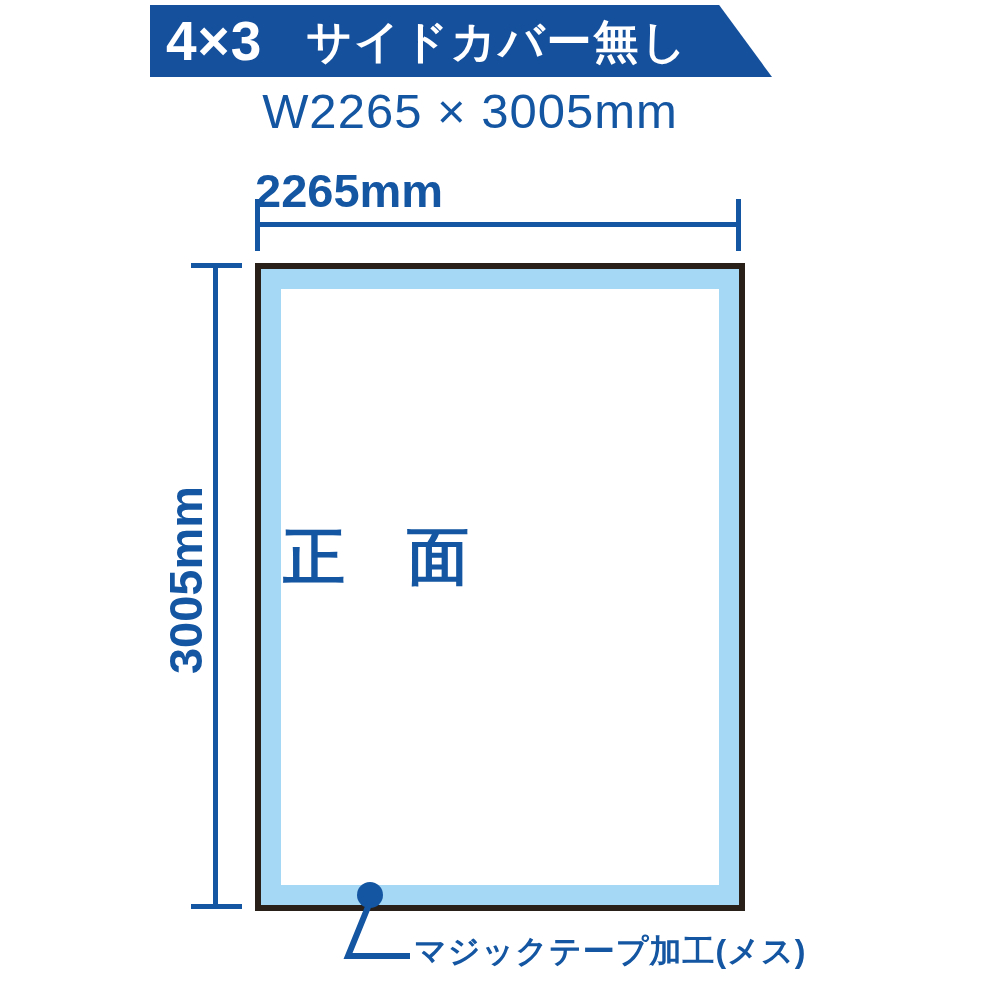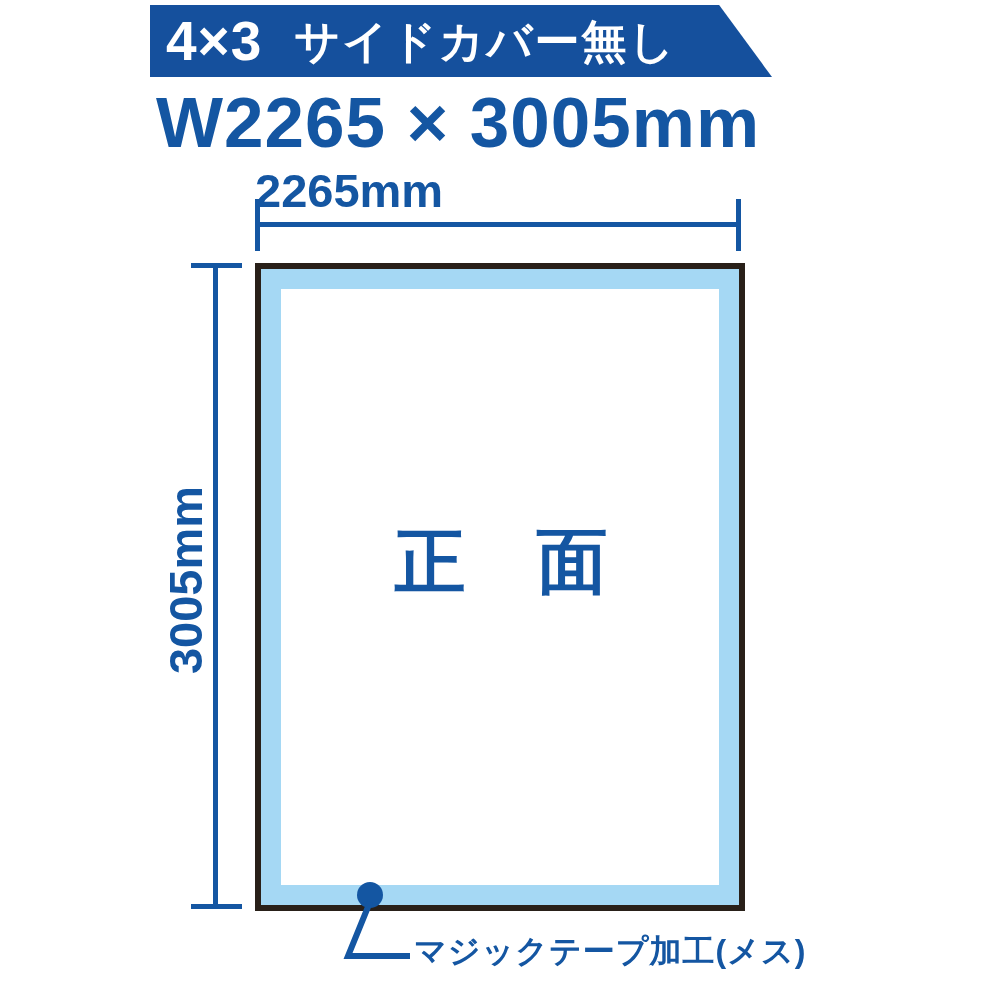--- a/index.html
+++ b/index.html
@@ -18,27 +18,27 @@
     position:absolute;left:150px;top:5px;width:622px;height:72px;
     background:var(--banner-blue);
     clip-path:polygon(0 0,91.5% 0,100% 100%,0 100%);
     display:flex;align-items:center;
     padding-left:16px;
   }
   .banner-size{
     color:#fff;font-size:55px;font-weight:bold;line-height:1;letter-spacing:1px;
   }
   .banner-name{
-    color:#fff;font-size:45px;font-weight:bold;line-height:1;margin-left:32px;letter-spacing:2px;
+    color:#fff;font-size:45px;font-weight:bold;line-height:1;margin-left:44px;letter-spacing:2px;
   }
 
   
   .title{
-    position:absolute;left:152px;top:87px;width:612px;text-align:center;
-    color:var(--accent-blue);font-size:71px;font-weight:bold;line-height:1;letter-spacing:1px;
+    position:absolute;left:164px;top:87px;width:612px;text-align:center;
+    color:var(--accent-blue);font-size:49px;font-weight:normal;line-height:1;letter-spacing:1px;
   }
 
   
   .dim-top-label{
     position:absolute;left:255px;top:167px;width:486px;text-align:left;
     color:var(--accent-blue);font-size:47px;font-weight:bold;line-height:1;
   }
   .dim-top{position:absolute;left:255px;top:199px;width:486px;height:52px;}
   .dim-top .line{position:absolute;left:0;right:0;top:23px;height:5px;background:var(--accent-blue);}
   .dim-top .tick-l{position:absolute;left:0;top:0;width:5px;height:52px;background:var(--accent-blue);}
@@ -58,22 +58,22 @@
   
   .panel{
     position:absolute;left:255px;top:263px;width:490px;height:648px;
     background:var(--light-blue);border:6px solid var(--frame-black);
   }
   .panel-inner{
     position:absolute;left:20px;top:20px;right:20px;bottom:20px;
     background:var(--white);
   }
   .panel-label{
-    position:absolute;left:283px;top:526px;width:436px;text-align:center;
-    color:var(--accent-blue);font-size:71px;font-weight:bold;line-height:1;
+    position:absolute;left:283px;top:526px;width:436px;text-align:left;
+    color:var(--accent-blue);font-size:62px;font-weight:bold;line-height:1;
   }
 
   
   .dot{
     position:absolute;left:357px;top:882px;width:26px;height:26px;border-radius:50%;
     background:var(--accent-blue);
   }
   .leader{position:absolute;left:0;top:0;width:1000px;height:1000px;pointer-events:none;}
   .leader path{stroke:var(--accent-blue);stroke-width:6;fill:none;}
   .callout-label{

